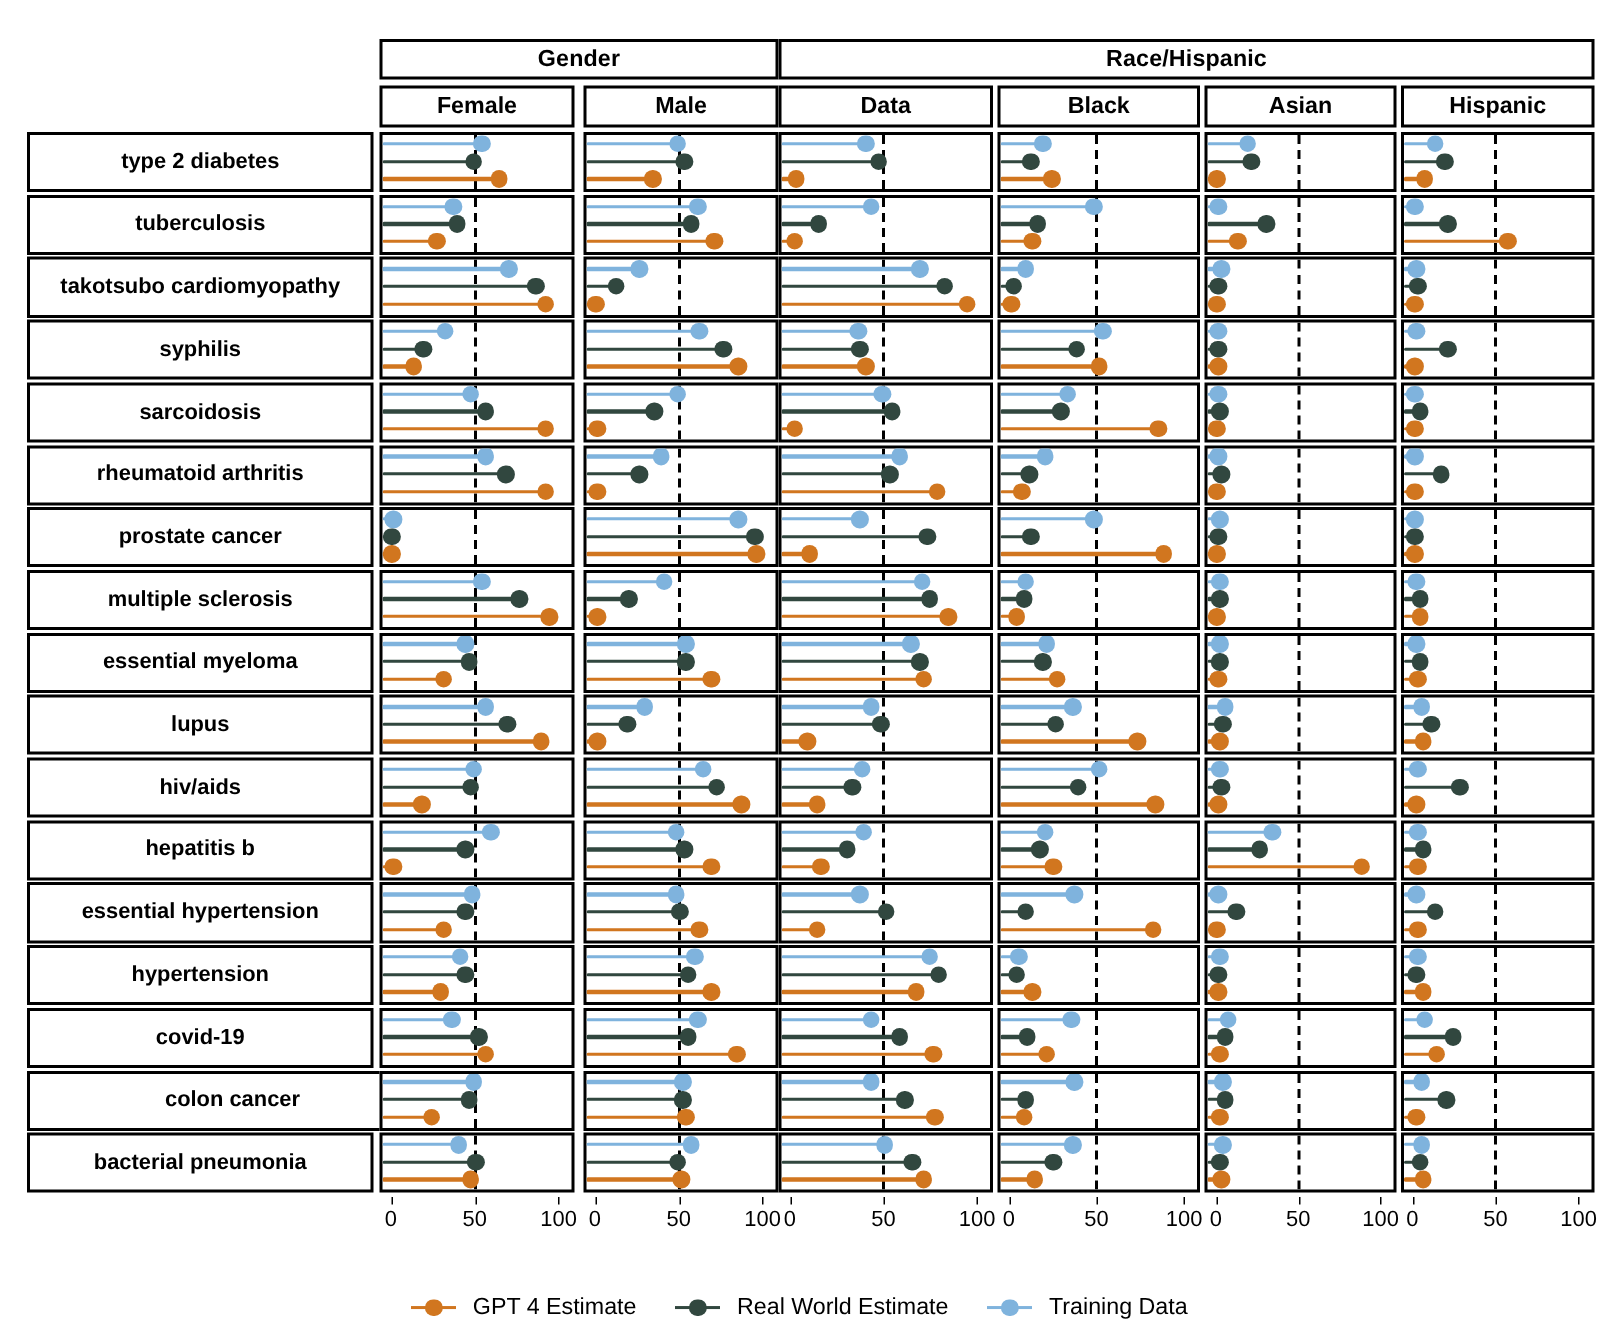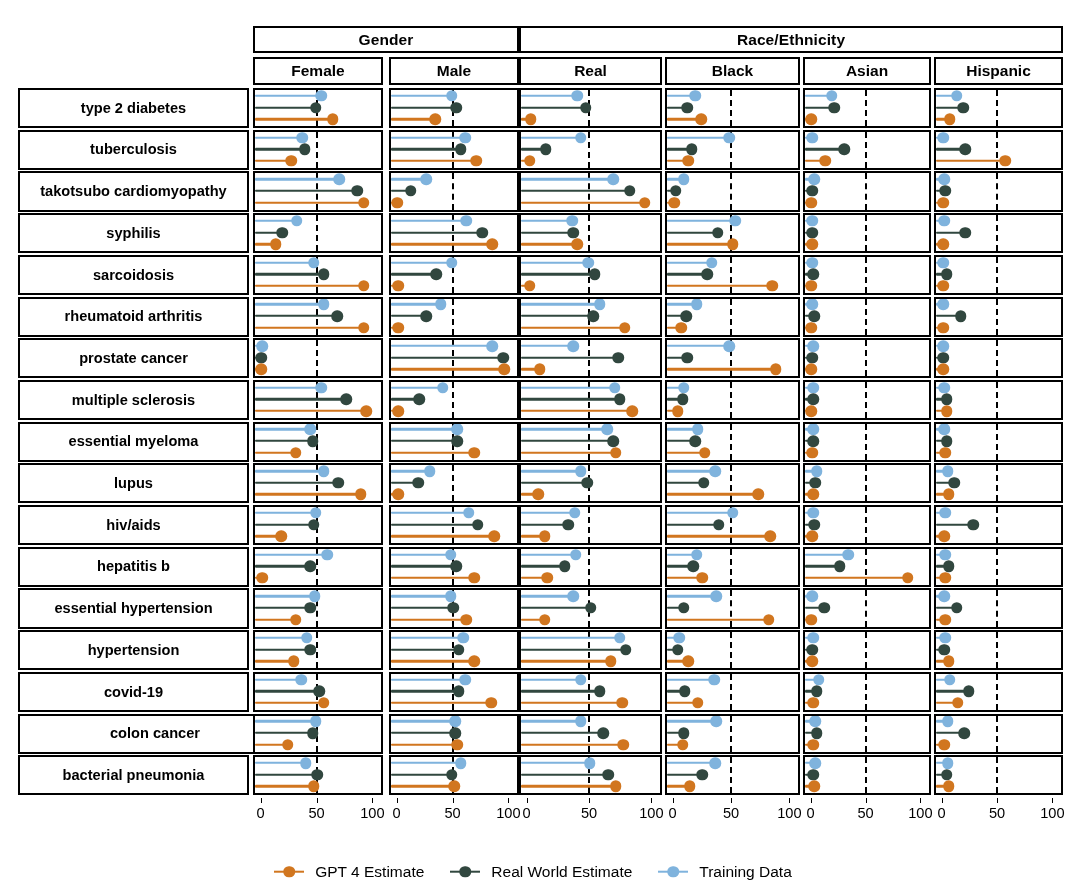--- a/index.html
+++ b/index.html
@@ -43,30 +43,30 @@
 </style>
 </head>
 <body>
 
 <div id="root">
   <div id="headers">
       <div class="grp-box abs" style="left: 253px; top: 26px; width: 266px; height: 27px;">
         <span>Gender</span>
       </div>
       <div class="grp-box abs" style="left: 519px; top: 26px; width: 544px; height: 27px;">
-        <span>Race/Ethnicity</span>
+        <span>Race/Hispanic</span>
       </div>
       <div class="sub-box abs" style="left: 253px; top: 57px; width: 130px; height: 28px;">
         <span>Female</span>
       </div>
       <div class="sub-box abs" style="left: 389px; top: 57px; width: 130px; height: 28px;">
         <span>Male</span>
       </div>
       <div class="sub-box abs" style="left: 519px; top: 57px; width: 143px; height: 28px;">
-        <span>Real</span>
+        <span>Data</span>
       </div>
       <div class="sub-box abs" style="left: 665px; top: 57px; width: 135px; height: 28px;">
         <span>Black</span>
       </div>
       <div class="sub-box abs" style="left: 803px; top: 57px; width: 128px; height: 28px;">
         <span>Asian</span>
       </div>
       <div class="sub-box abs" style="left: 934px; top: 57px; width: 129px; height: 28px;">
         <span>Hispanic</span>
       </div>

